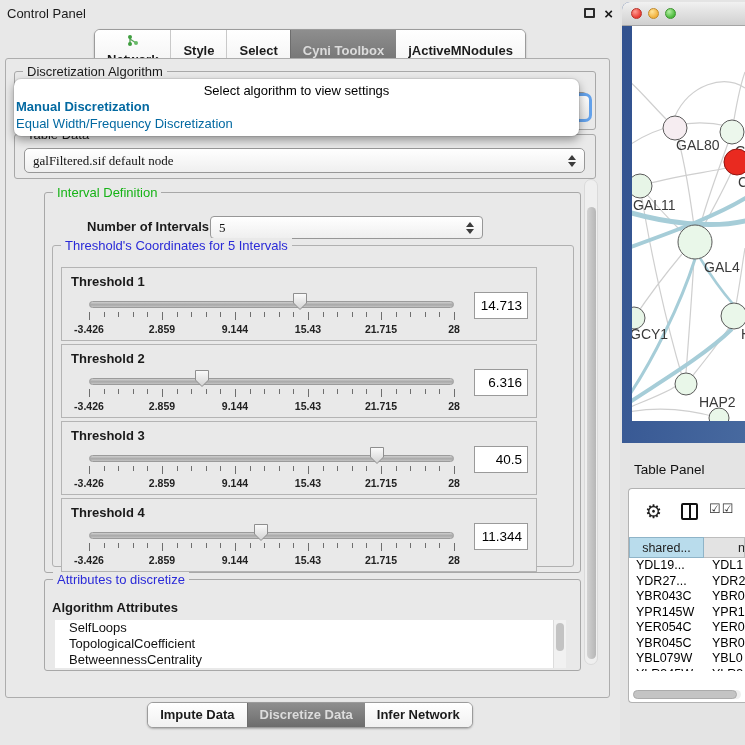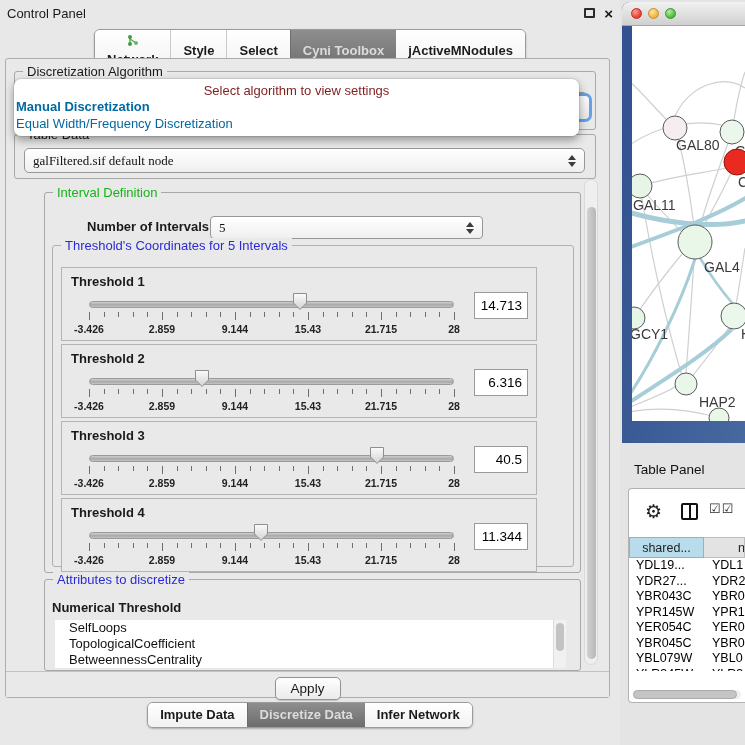--- a/index.html
+++ b/index.html
@@ -39,21 +39,21 @@
   .tri-up { width:0; height:0; border-left:4px solid transparent; border-right:4px solid transparent; border-bottom:5px solid #3c3c3c; }
   .tri-down { width:0; height:0; border-left:4px solid transparent; border-right:4px solid transparent; border-top:5px solid #3c3c3c; }
 
   
   .algo-group { left:8px; top:12px; width:582px; height:59px; }
   .algo-combo { left:9px; top:20px; right:8px; height:30px; }
   .algo-stepper { position:absolute; right:3px; top:21px; width:19px; height:29px; border:3px solid #63a1ea; border-radius:7px; background:linear-gradient(#fdfdfd,#e6e6e6); }
 
   
   .algo-popup { position:absolute; left:8px; top:20px; width:565px; height:57px; background:#ffffff; border-radius:7px; box-shadow:0 4px 10px rgba(0,0,0,.38), 0 0 0 1px rgba(0,0,0,.08); z-index:6; }
-  .popup-placeholder { position:absolute; top:4px; left:0; right:0; text-align:center; font-size:13px; color:#7f1d1d; }
+  .popup-placeholder { position:absolute; top:4px; left:0; right:0; text-align:center; font-size:13px; color:#000000; }
   .popup-opt { position:absolute; left:2px; font-size:13px; color:#0369a1; white-space:nowrap; }
   .popup-opt.bold { font-weight:bold; }
 
   
   .tabledata-group { left:8px; top:75px; width:582px; height:45px; }
   .tabledata-combo { left:9px; top:13px; right:10px; height:25px; border-radius:5px; }
 
   
   .interval-group { left:38px; top:133px; width:537px; height:381px; }
   .noi-label { position:absolute; left:42px; top:26px; font-size:13px; font-weight:bold; }
@@ -406,36 +406,33 @@
                 </div>
               </div>
               <div class="value-field">11.344</div>
             </div>
           </div>
       </div>
     </div>
 
     <div class="group attributes-group">
       <span class="group-title gt-blue">Attributes to discretize</span>
-      <span class="attr-subtitle">Numerical Threshold</span>
+      <span class="attr-subtitle">Algorithm Attributes</span>
       <div class="attr-list">
         <div id="attr-items">
             <div class="attr-item">SelfLoops</div>
             <div class="attr-item">TopologicalCoefficient</div>
             <div class="attr-item">BetweennessCentrality</div>
           </div>
         <div class="attr-scrollbar">
             <div class="attr-thumb"></div>
           </div>
       </div>
     </div>
 
-    <div class="apply-area">
-      <div class="apply-btn">Apply</div>
-    </div>
 
     <div class="v-scrollbar">
         <div class="v-thumb"></div>
       </div>
   </div>
 
   <div class="bottom-tabbar">
     <div class="tabgroup" id="bottom-tabgroup">
         <div class="tab">
           <span>Impute Data</span>

